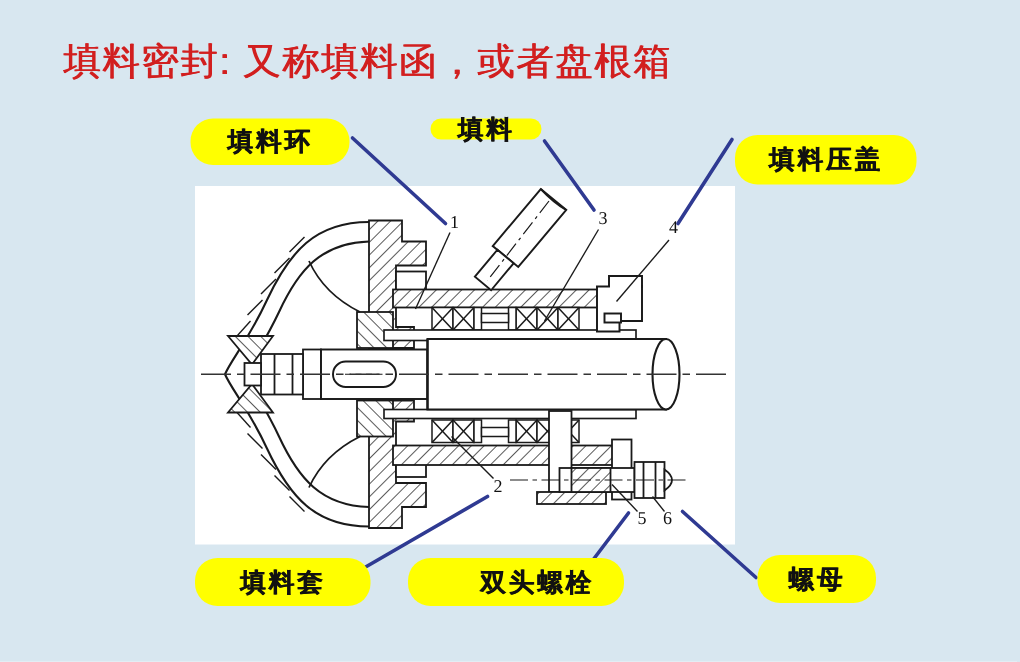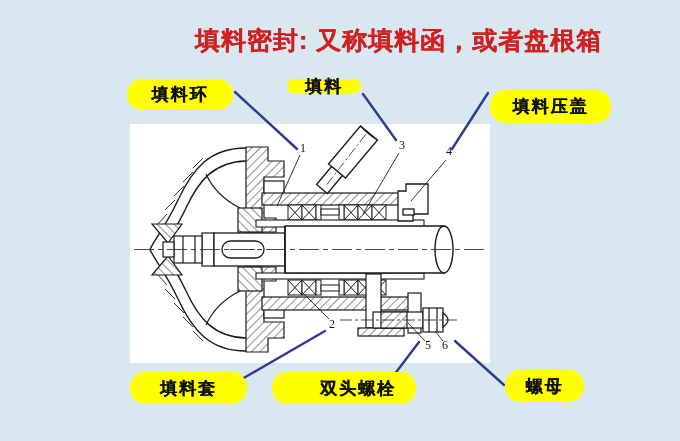--- a/index.html
+++ b/index.html
@@ -3,24 +3,23 @@
 <meta charset="utf-8">
 <style>
   html,body{margin:0;padding:0;}
   .stage{
     position:relative;width:680px;height:441px;overflow:hidden;
     background:#d8e7f0;
     font-family:"Liberation Sans", sans-serif;
   }
   .title{
     position:absolute;left:42px;top:24px;width:560px;
-    font-size:25px;font-weight:bold;color:#d21f1f;letter-spacing:1px;
+    font-size:25px;font-weight:normal;color:#d21f1f;letter-spacing:1px;
     text-shadow:0.6px 0 0 #d21f1f;
     white-space:nowrap;
-    text-align:right;
   }
   .panel{
     position:absolute;left:130px;top:124px;width:360px;height:239px;
     background:#ffffff;
   }
   svg.draw{position:absolute;left:0;top:0;width:680px;height:441px;}
   .ylabel{
     position:absolute;background:#ffff00;color:#111;
     display:flex;align-items:center;justify-content:center;
     font-size:17px;font-weight:bold;letter-spacing:2px;

